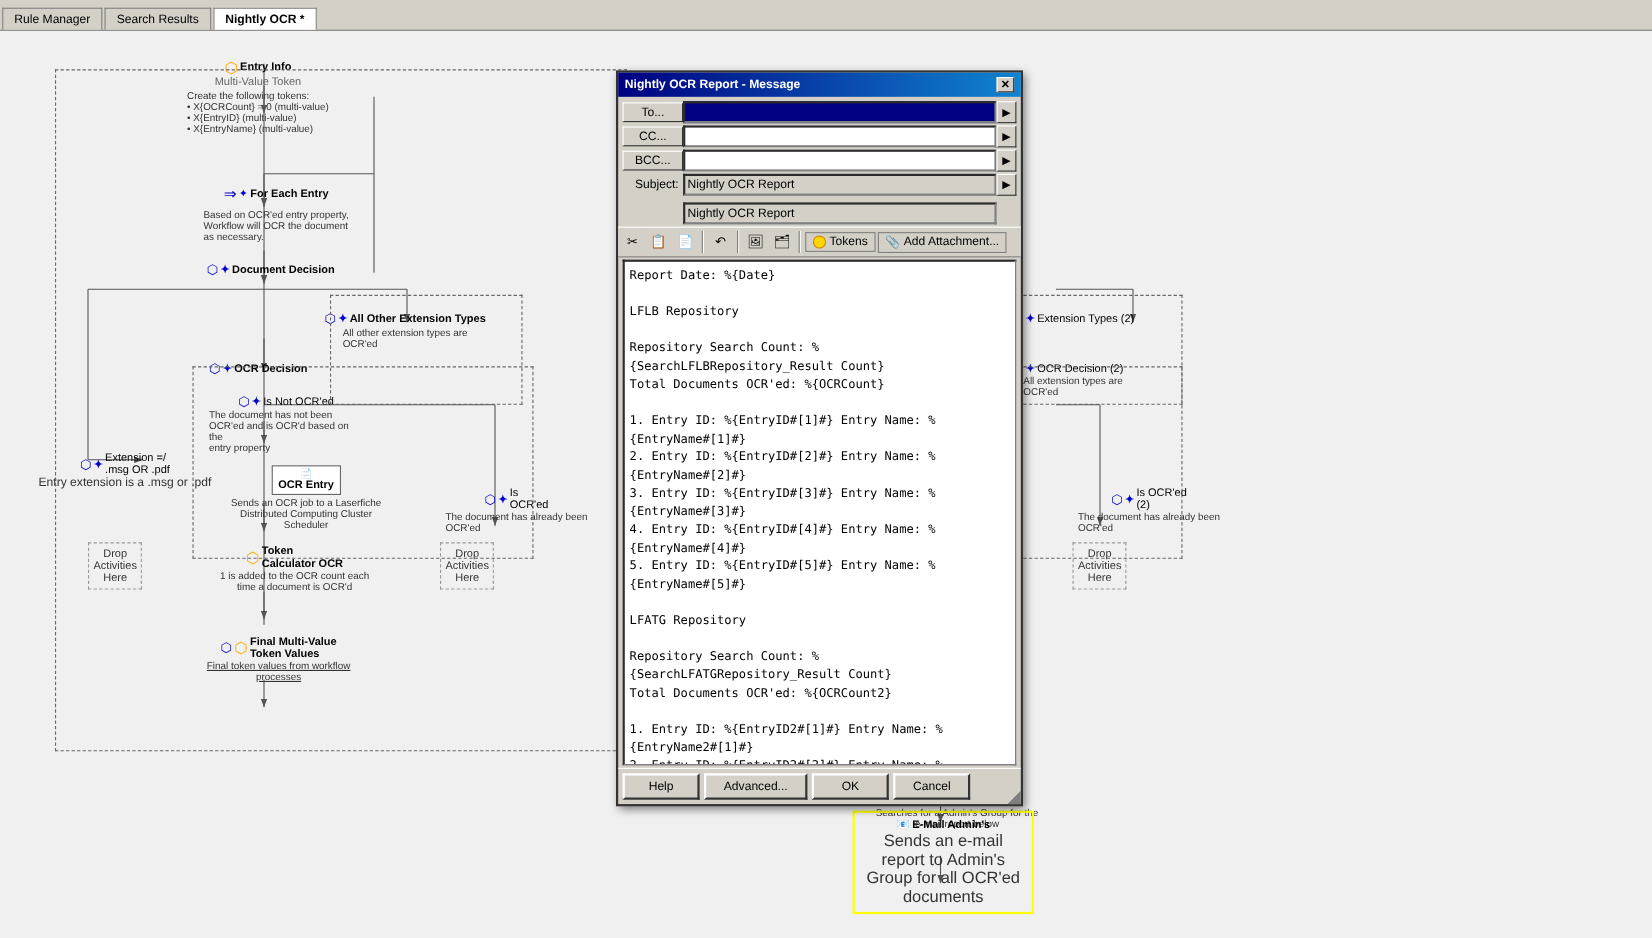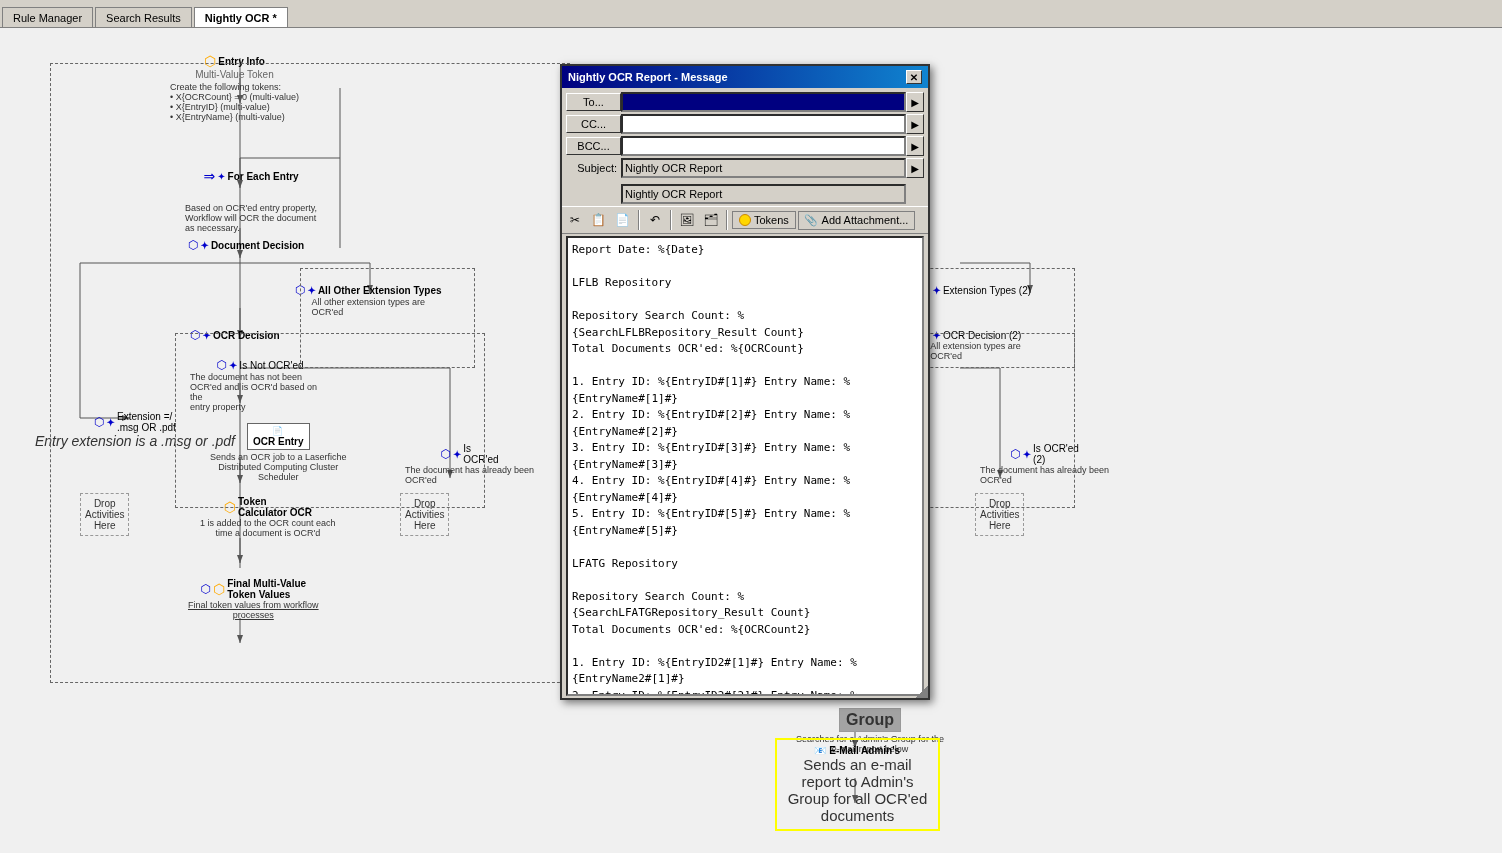--- a/index.html
+++ b/index.html
@@ -386,21 +386,21 @@
 • X{EntryID} (multi-value)
 • X{EntryName} (multi-value)</div>
   </div>
 
   <div class="node-container" style="top:140px; left:185px;">
     <div class="node-icon-row">
       <span style="color:#0000cc; font-size:14px;">⇒</span>
       <span style="color:#0000cc;">✦</span>
       <strong>For Each Entry</strong>
     </div>
-    <div style="font-size:9px; color:#333; max-width:160px; text-align:left; white-space:pre-line; margin-top:19px;">Based on OCR'ed entry property,
+    <div style="font-size:9px; color:#333; max-width:160px; text-align:left; white-space:pre-line; margin-top:6px;">Based on OCR'ed entry property,
 Workflow will OCR the document
 as necessary.</div>
   </div>
 
   <div class="node-container" style="top:210px; left:188px;">
     <div class="node-icon-row">
       <span style="color:#0000cc; font-size:12px;">⬡</span>
       <span style="color:#0000cc; font-weight:bold;">✦</span>
       <strong>Document Decision</strong>
     </div>
@@ -448,21 +448,21 @@
     </div>
     <div style="font-size:9px; color:#333; max-width:140px; text-align:left;">The document has not been<br>OCR'ed and is OCR'd based on the<br>entry property</div>
   </div>
 
   <div class="node-container" style="top:383px; left:35px;">
     <div class="node-icon-row">
       <span style="color:#0000cc; font-size:12px;">⬡</span>
       <span style="color:#0000cc; font-weight:bold;">✦</span>
       <span>Extension =/<br>.msg OR .pdf</span>
     </div>
-    <div style="font-size:14px; color:#333;font-style:italic;">Entry extension is a .msg or .pdf</div>
+    <div style="font-size:11px; color:#333;">Entry extension is a .msg or .pdf</div>
   </div>
 
   <div class="node-container" style="top:395px; left:210px;">
     <div style="border:1px solid #666; background:#fff; padding:2px 5px; text-align:center; font-size:10px;">
       <div style="font-size:9px; color:#555;">📄</div>
       <strong>OCR Entry</strong>
     </div>
     <div style="font-size:9px; color:#333; max-width:140px; text-align:center; margin-top:2px;">Sends an OCR job to a Laserfiche<br>Distributed Computing Cluster<br>Scheduler</div>
   </div>
 
@@ -598,16 +598,22 @@
       <button class="attachment-btn">
         <span>📎</span>
         <span>Add Attachment...</span>
       </button>
     </div>
 
     <div style="position:relative; margin:2px;">
       <div class="message-body" id="message-body-content"><div>Report Date: %{Date}</div><br><div>LFLB Repository</div><br><div>Repository Search Count: %{SearchLFLBRepository_Result Count}</div><div>Total Documents OCR'ed: %{OCRCount}</div><br><div>1. Entry ID: %{EntryID#[1]#}    Entry Name: %{EntryName#[1]#}</div><div>2. Entry ID: %{EntryID#[2]#}    Entry Name: %{EntryName#[2]#}</div><div>3. Entry ID: %{EntryID#[3]#}    Entry Name: %{EntryName#[3]#}</div><div>4. Entry ID: %{EntryID#[4]#}    Entry Name: %{EntryName#[4]#}</div><div>5. Entry ID: %{EntryID#[5]#}    Entry Name: %{EntryName#[5]#}</div><br><div>LFATG Repository</div><br><div>Repository Search Count: %{SearchLFATGRepository_Result Count}</div><div>Total Documents OCR'ed: %{OCRCount2}</div><br><div>1. Entry ID: %{EntryID2#[1]#}    Entry Name: %{EntryName2#[1]#}</div><div>2. Entry ID: %{EntryID2#[2]#}    Entry Name: %{EntryName2#[2]#}</div><br><br><br><br></div>
     </div>
 
+    <div class="dialog-footer">
+      <button class="footer-btn">Help</button>
+      <button class="footer-btn">Advanced...</button>
+      <button class="footer-btn">OK</button>
+      <button class="footer-btn">Cancel</button>
+    </div>
 
     <div style="position:absolute; bottom:0; right:0; width:12px; height:12px; cursor:se-resize; background: linear-gradient(135deg, transparent 50%, #808080 50%);"></div>
   </div>
 </div>
 
 </body></html>

